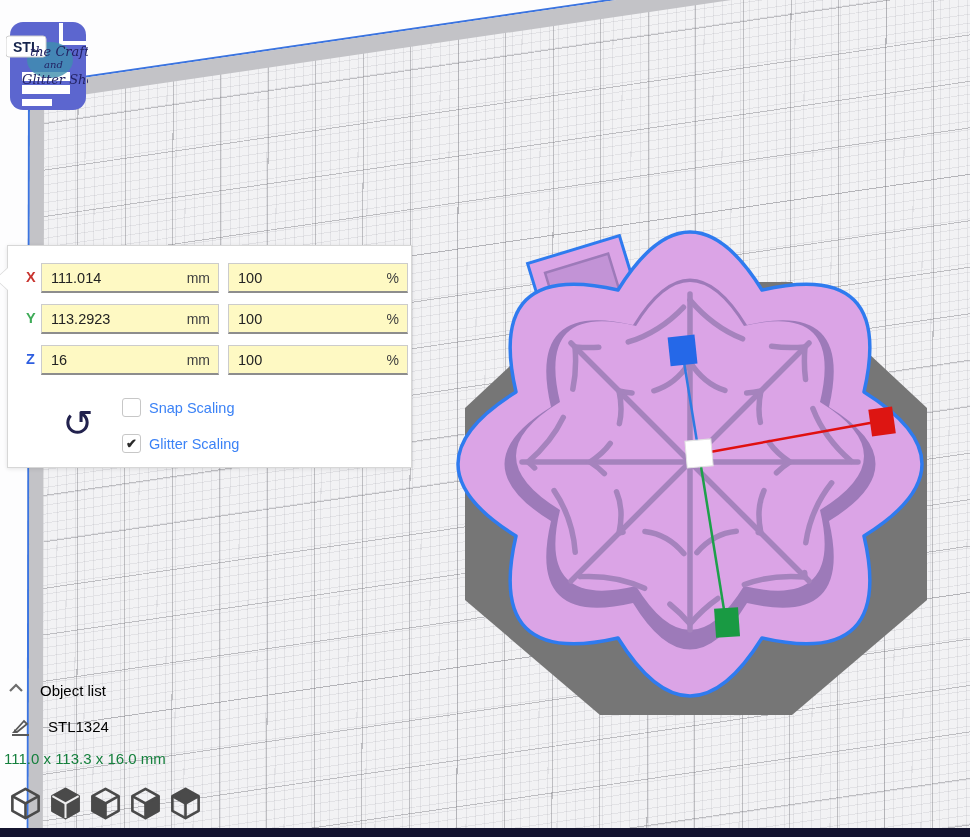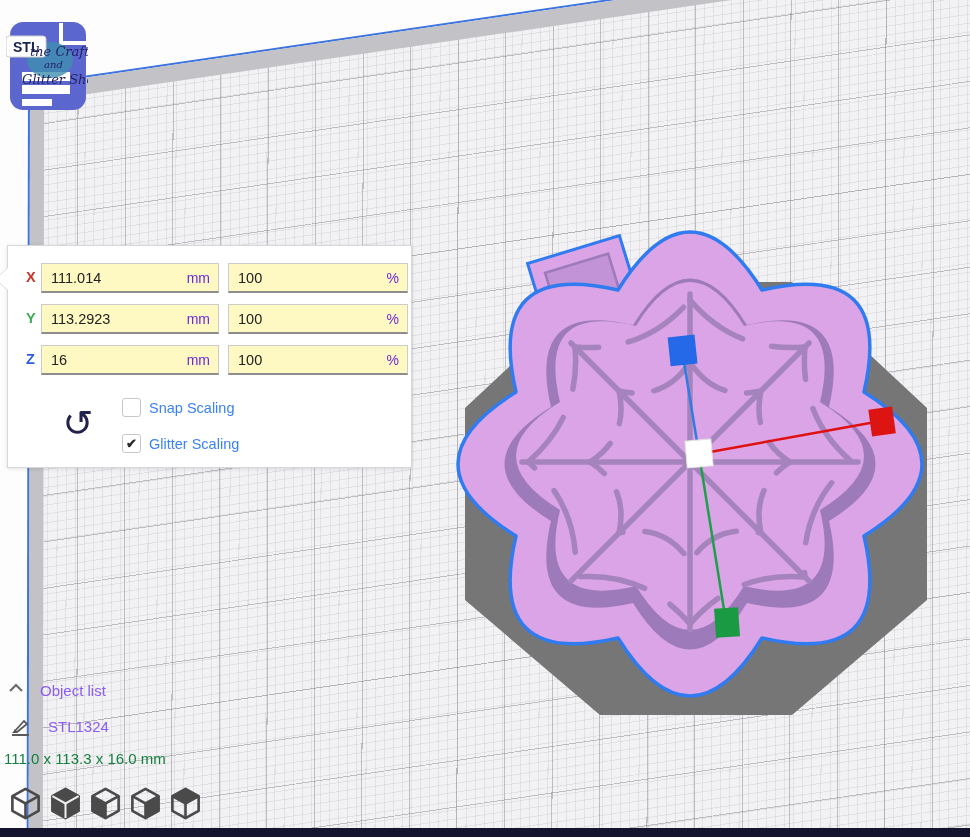--- a/index.html
+++ b/index.html
@@ -46,37 +46,37 @@
   .row.r0 { top:17px; } .row.r1 { top:58px; } .row.r2 { top:99px; }
   .axis { position:absolute; left:18px; top:6px; width:16px; font-size:14.5px; font-weight:bold; }
   .ax-x { color:#c8332e; } .ax-y { color:#3eab58; } .ax-z { color:#2e5ee0; }
   .fieldwrap { position:absolute; top:0; height:30px; }
   .fw-mm { left:33px; width:178px; } .fw-pct { left:220px; width:180px;border-radius:8px; }
   .fieldwrap input {
     width:100%; height:100%; border:1px solid #cccccc; border-bottom:2px solid #8d8d8d;
     background:#fef9c3; font-family:"Liberation Sans",sans-serif; font-size:14.5px; color:#222;
     padding:0 34px 0 9px; outline:none;
   }
-  .suffix { position:absolute; right:9px; top:7px; font-size:14px; color:#6d28d9; pointer-events:none; }
+  .suffix { position:absolute; right:9px; top:7px; font-size:14px; color:#404040; pointer-events:none; }
   .reset { position:absolute; left:50px; top:158px; width:40px; height:44px;
            font-size:37px; line-height:40px; color:#22224e; text-align:center; cursor:pointer;
            font-family:"DejaVu Sans", sans-serif; }
   .cbrow { position:absolute; left:114px; height:20px; }
   .cb-snap { top:152px; } .cb-uni { top:188px; }
   .cbbox { position:absolute; left:0; top:0; width:19px; height:19px; background:#fff;
            border:1.5px solid #c7c7c7; border-radius:3px; cursor:pointer;
            font-size:13px; line-height:17px; text-align:center; color:#2b2b2b; font-weight:bold; }
   .cblabel { position:absolute; left:27px; top:2px; font-size:14.5px; color:#3b82f6; white-space:nowrap; }
 
   
   .objinfo { position:absolute; left:0; top:676px; width:300px; }
   .oi-row { position:absolute; left:0; white-space:nowrap; }
   .oi-list { top:4px; } .oi-name { top:40px; } .oi-dims { top:74px; }
   .oi-icon { position:absolute; }
-  .oi-text { font-size:15px; color:#8b5cf6; }
+  .oi-text { font-size:15px; color:#000000; }
   .t-list { position:absolute; left:40px; top:2px; }
   .t-name { position:absolute; left:48px; top:2px; }
   .t-dims { position:absolute; left:4px; top:0; color:#15803d; }
 
   
   .viewbar { position:absolute; left:8px; top:786px; height:36px; display:flex; gap:5px; }
   .vicon { width:35px; height:35px; cursor:pointer; }
 
   
   .bottombar { position:absolute; left:0; bottom:0; width:100%; height:9px; background:#14142f; }

